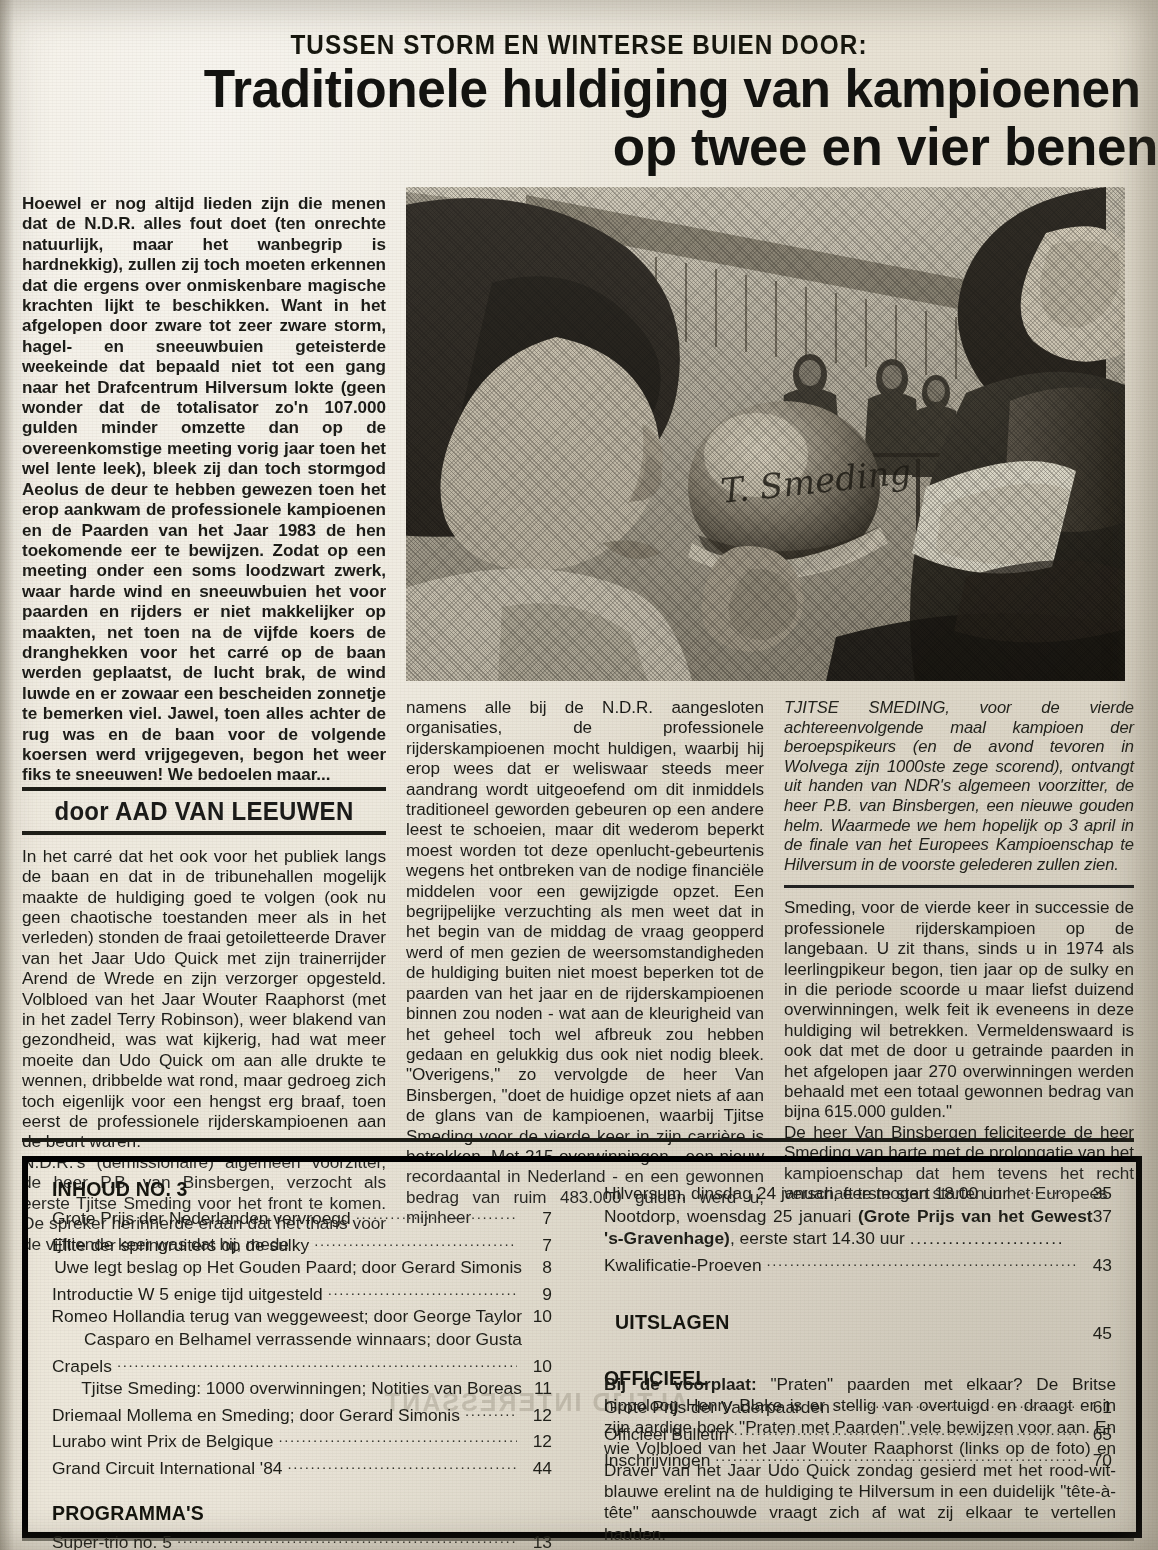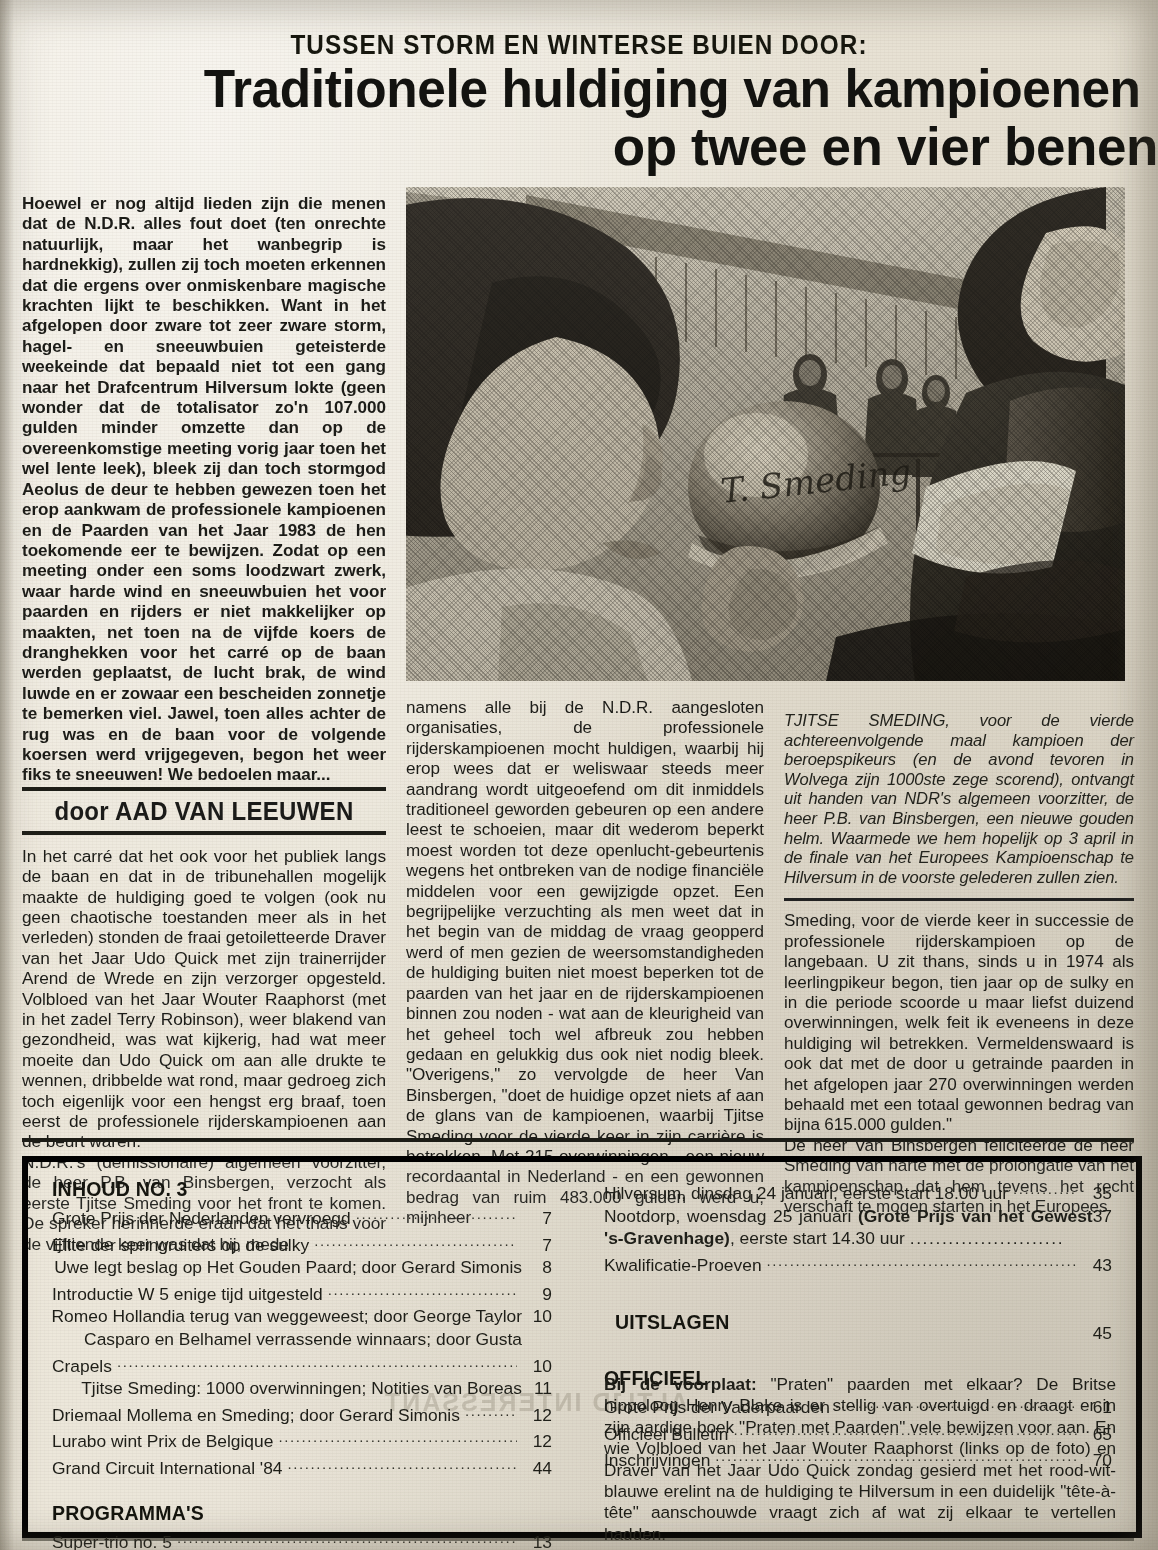--- a/index.html
+++ b/index.html
@@ -96,21 +96,20 @@
     background-image:
       repeating-linear-gradient(45deg, rgba(20,18,14,.55) 0 1px, rgba(255,255,255,0) 1px 3px),
       repeating-linear-gradient(-45deg, rgba(20,18,14,.35) 0 1px, rgba(255,255,255,0) 1px 3px);
   }
   .photo-fog{position:absolute;inset:0;background:linear-gradient(180deg, rgba(230,225,212,.10), rgba(40,36,28,.18));}
 
   
   .caption{
     font-size:16.6px;line-height:19.6px;font-style:italic;text-align:justify;color:#23231d;
     letter-spacing:-.1px;
-    margin-top:13px;
   }
   .rule-med{height:3px;background:#222;margin:11px 0 10px 0;}
 
   
   .toc-toprule{position:absolute;left:22px;top:1138px;width:1112px;height:4px;background:#1d1d17;}
   .tocbox{
     position:absolute;left:22px;top:1156px;width:1108px;height:370px;
     border:6px solid #000000;
     background:rgba(255,255,255,.05);
   }

